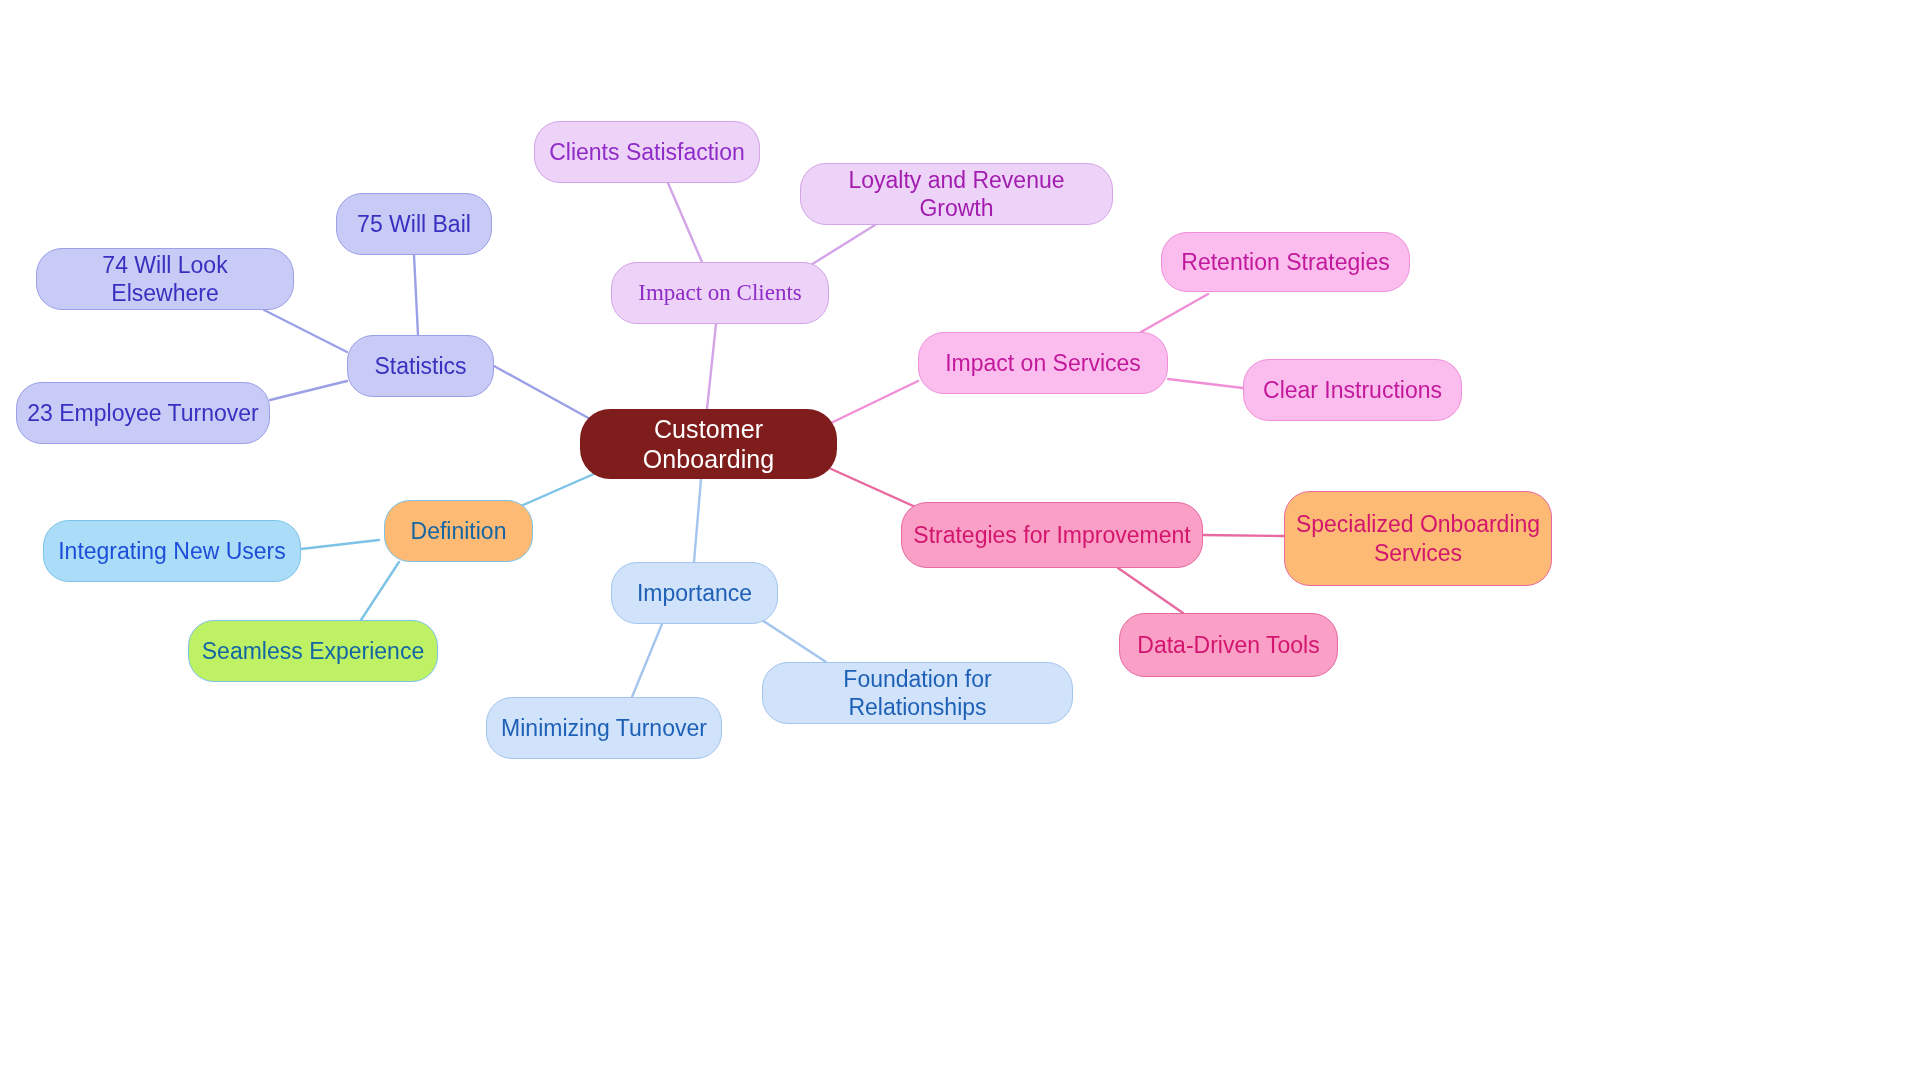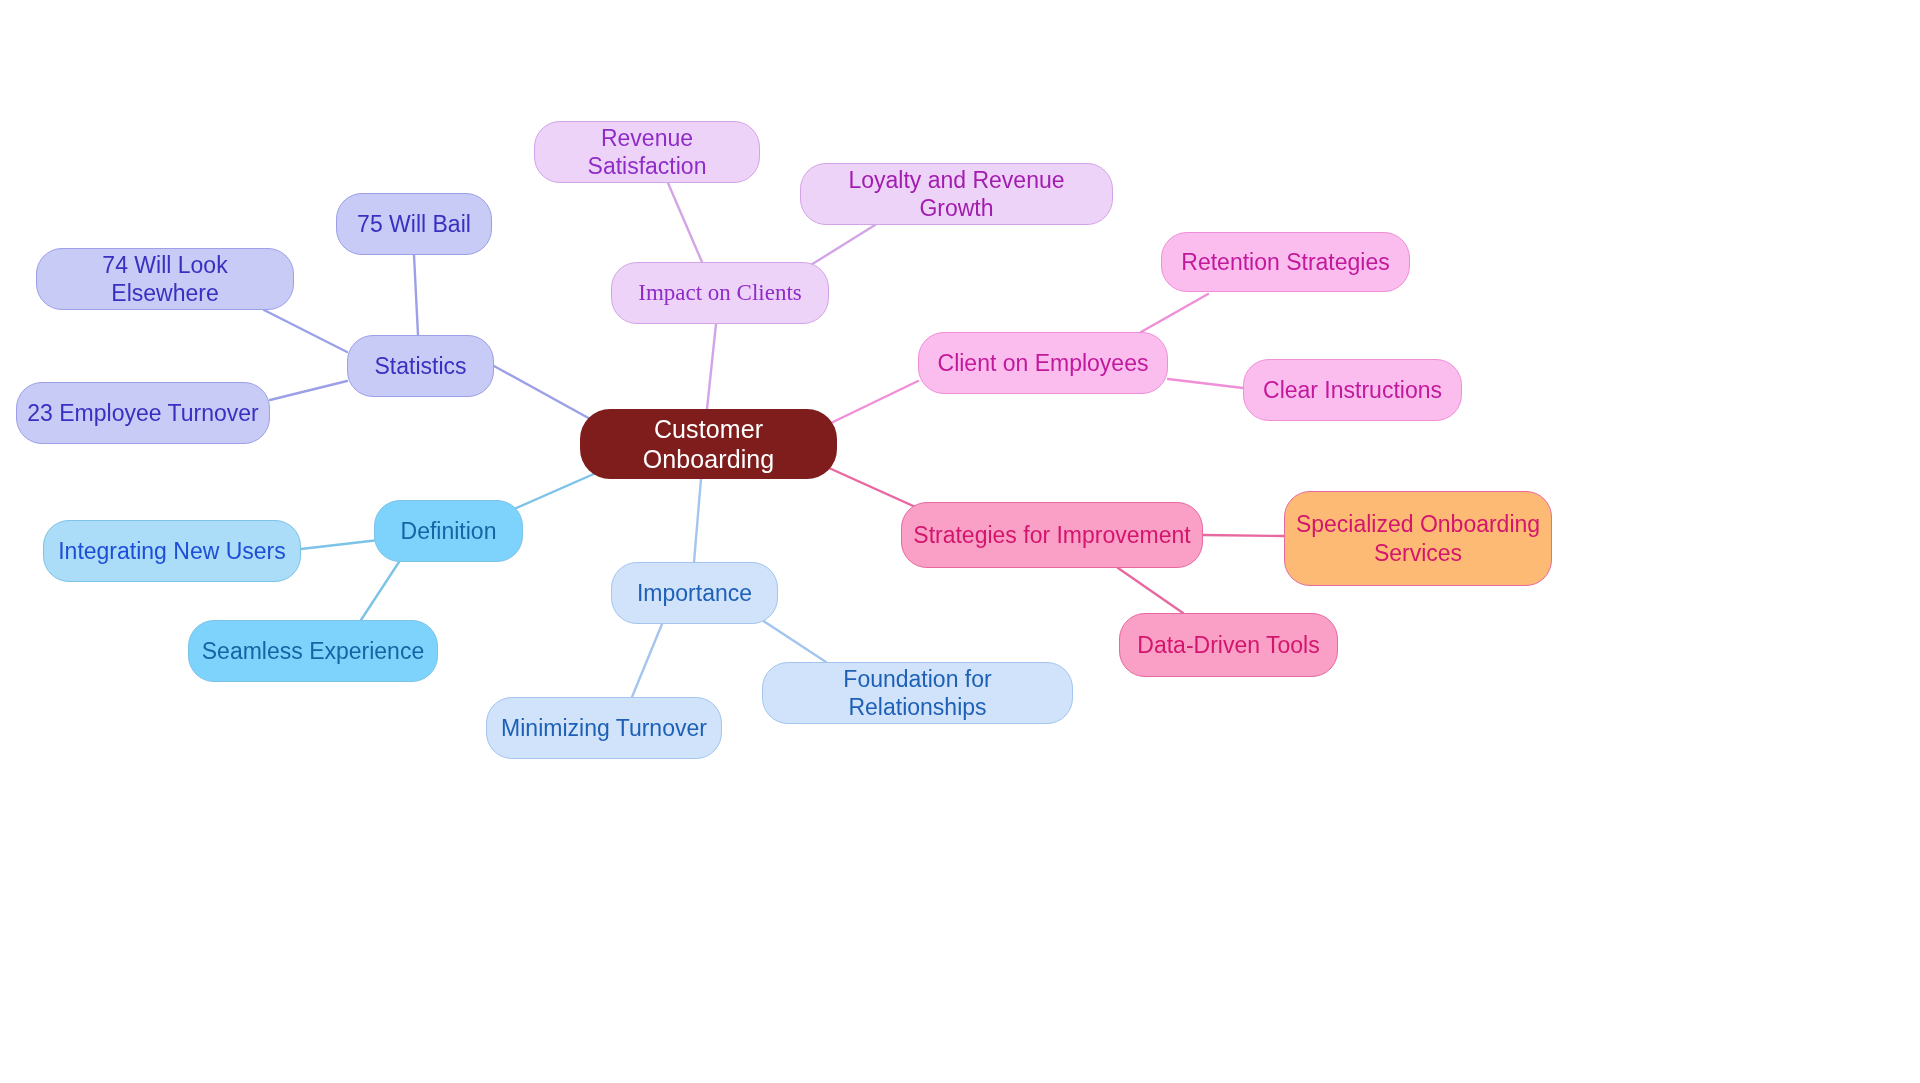--- a/index.html
+++ b/index.html
@@ -71,29 +71,29 @@
       <line x1="662" y1="624" x2="632" y2="697" stroke="#a3c5ee" stroke-width="2.4" stroke-linecap="round"></line>
       <line x1="762" y1="620" x2="826" y2="662" stroke="#a3c5ee" stroke-width="2.4" stroke-linecap="round"></line>
     </svg>
   <div id="node-layer">
       <div class="node root" style="left: 580px; top: 409px; width: 257px; height: 70px; background: #7f1d1d; color: rgb(255, 255, 255);"><span>Customer Onboarding</span></div>
       <div class="node branch" style="left: 347px; top: 335px; width: 147px; height: 62px; background: rgb(200, 203, 246); border-color: rgb(155, 160, 231); color: rgb(55, 48, 192);"><span>Statistics</span></div>
       <div class="node leaf" style="left: 336px; top: 193px; width: 156px; height: 62px; background: rgb(200, 203, 246); border-color: rgb(155, 160, 231); color: rgb(55, 48, 192);"><span>75 Will Bail</span></div>
       <div class="node leaf" style="left: 36px; top: 248px; width: 258px; height: 62px; background: rgb(200, 203, 246); border-color: rgb(155, 160, 231); color: rgb(55, 48, 192);"><span>74 Will Look Elsewhere</span></div>
       <div class="node leaf" style="left: 16px; top: 382px; width: 254px; height: 62px; background: rgb(200, 203, 246); border-color: rgb(155, 160, 231); color: rgb(55, 48, 192);"><span>23 Employee Turnover</span></div>
       <div class="node branch" style="left: 611px; top: 262px; width: 218px; height: 62px; background: rgb(238, 211, 249); border-color: rgb(211, 164, 231); color: rgb(143, 44, 199); font-family: Liberation Serif, serif;"><span>Impact on Clients</span></div>
-      <div class="node leaf" style="left: 534px; top: 121px; width: 226px; height: 62px; background: rgb(238, 211, 249); border-color: rgb(211, 164, 231); color: rgb(143, 44, 199);"><span>Revenue Satisfaction</span></div>
+      <div class="node leaf" style="left: 534px; top: 121px; width: 226px; height: 62px; background: rgb(238, 211, 249); border-color: rgb(211, 164, 231); color: rgb(143, 44, 199);"><span>Clients Satisfaction</span></div>
       <div class="node leaf" style="left: 800px; top: 163px; width: 313px; height: 62px; background: rgb(238, 211, 249); border-color: rgb(211, 164, 231); color: #a21caf;"><span>Loyalty and Revenue Growth</span></div>
-      <div class="node branch" style="left: 918px; top: 332px; width: 250px; height: 62px; background: rgb(251, 189, 238); border-color: rgb(240, 143, 216); color: rgb(194, 25, 156);"><span>Client on Employees</span></div>
+      <div class="node branch" style="left: 918px; top: 332px; width: 250px; height: 62px; background: rgb(251, 189, 238); border-color: rgb(240, 143, 216); color: rgb(194, 25, 156);"><span>Impact on Services</span></div>
       <div class="node leaf" style="left: 1161px; top: 232px; width: 249px; height: 60px; background: rgb(251, 189, 238); border-color: rgb(240, 143, 216); color: rgb(194, 25, 156);"><span>Retention Strategies</span></div>
       <div class="node leaf" style="left: 1243px; top: 359px; width: 219px; height: 62px; background: rgb(251, 189, 238); border-color: rgb(240, 143, 216); color: rgb(194, 25, 156);"><span>Clear Instructions</span></div>
       <div class="node branch" style="left: 901px; top: 502px; width: 302px; height: 66px; background: rgb(250, 159, 198); border-color: rgb(232, 105, 159); color: rgb(212, 21, 110);"><span>Strategies for Improvement</span></div>
       <div class="node leaf" style="left: 1284px; top: 491px; width: 268px; height: 95px; background: #fdba74; border-color: rgb(232, 105, 159); color: rgb(212, 21, 110);"><span>Specialized Onboarding
 Services</span></div>
       <div class="node leaf" style="left: 1119px; top: 613px; width: 219px; height: 64px; background: rgb(250, 159, 198); border-color: rgb(232, 105, 159); color: rgb(212, 21, 110);"><span>Data-Driven Tools</span></div>
-      <div class="node branch" style="left: 374px; top: 500px; width: 149px; height: 62px; background: #7dd3fc; border-color: rgb(124, 195, 231); color: rgb(19, 102, 163);"><span>Definition</span></div>
+      <div class="node branch" style="left: 384px; top: 500px; width: 149px; height: 62px; background: #fdba74; border-color: rgb(124, 195, 231); color: rgb(19, 102, 163);"><span>Definition</span></div>
       <div class="node leaf" style="left: 43px; top: 520px; width: 258px; height: 62px; background: rgb(171, 220, 248); border-color: rgb(124, 195, 231); color: #1d4ed8;"><span>Integrating New Users</span></div>
-      <div class="node leaf" style="left: 188px; top: 620px; width: 250px; height: 62px; background: #7dd3fc; border-color: rgb(124, 195, 231); color: rgb(19, 102, 163);"><span>Seamless Experience</span></div>
+      <div class="node leaf" style="left: 188px; top: 620px; width: 250px; height: 62px; background: #bef264; border-color: rgb(124, 195, 231); color: rgb(19, 102, 163);"><span>Seamless Experience</span></div>
       <div class="node branch" style="left: 611px; top: 562px; width: 167px; height: 62px; background: rgb(208, 227, 250); border-color: rgb(163, 197, 238); color: rgb(29, 96, 182);"><span>Importance</span></div>
       <div class="node leaf" style="left: 486px; top: 697px; width: 236px; height: 62px; background: rgb(208, 227, 250); border-color: rgb(163, 197, 238); color: rgb(29, 96, 182);"><span>Minimizing Turnover</span></div>
       <div class="node leaf" style="left: 762px; top: 662px; width: 311px; height: 62px; background: rgb(208, 227, 250); border-color: rgb(163, 197, 238); color: rgb(29, 96, 182);"><span>Foundation for Relationships</span></div>
     </div>
 </div>
 
 </body></html>

